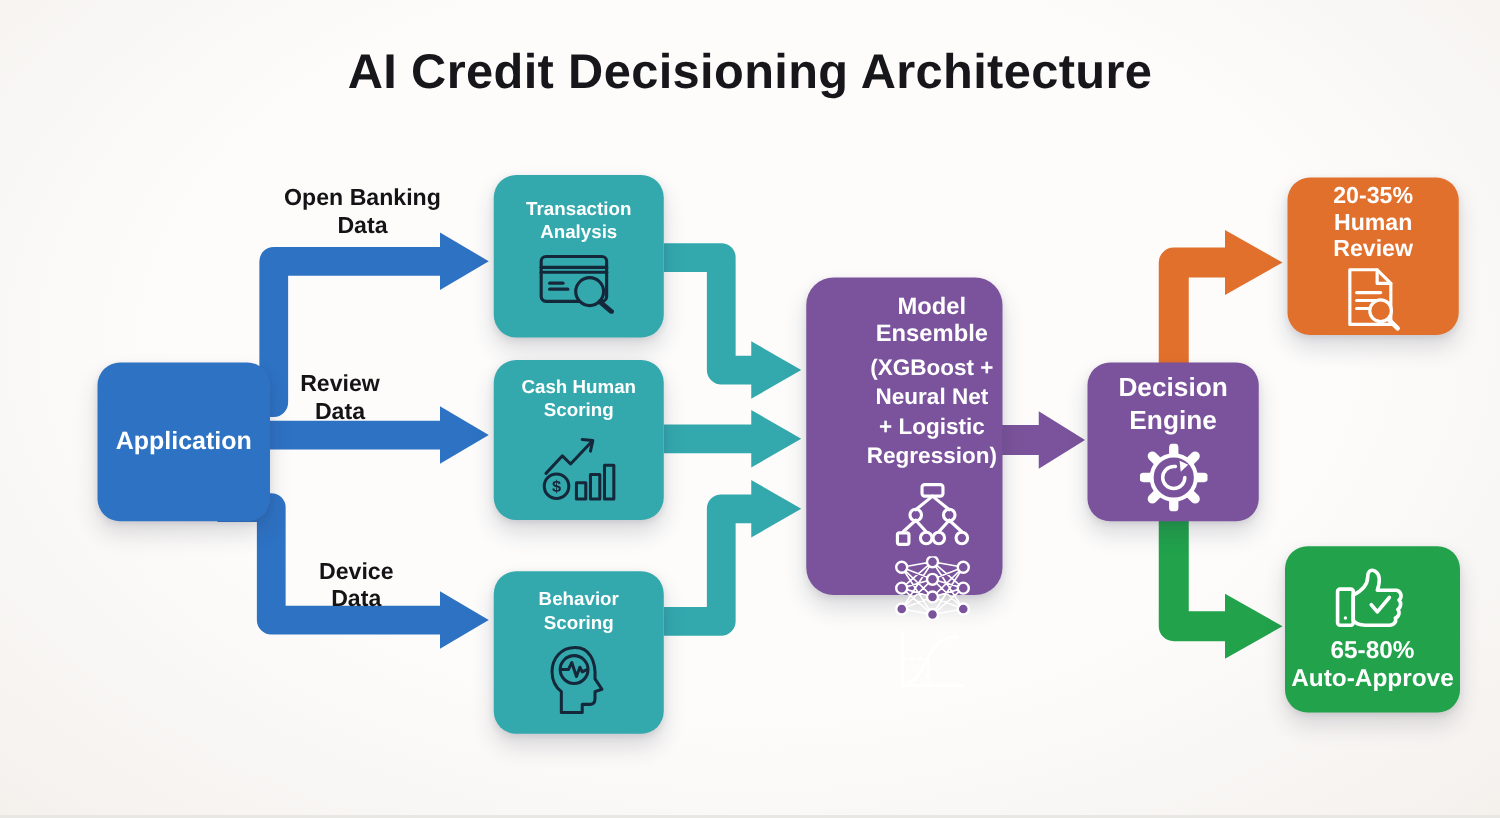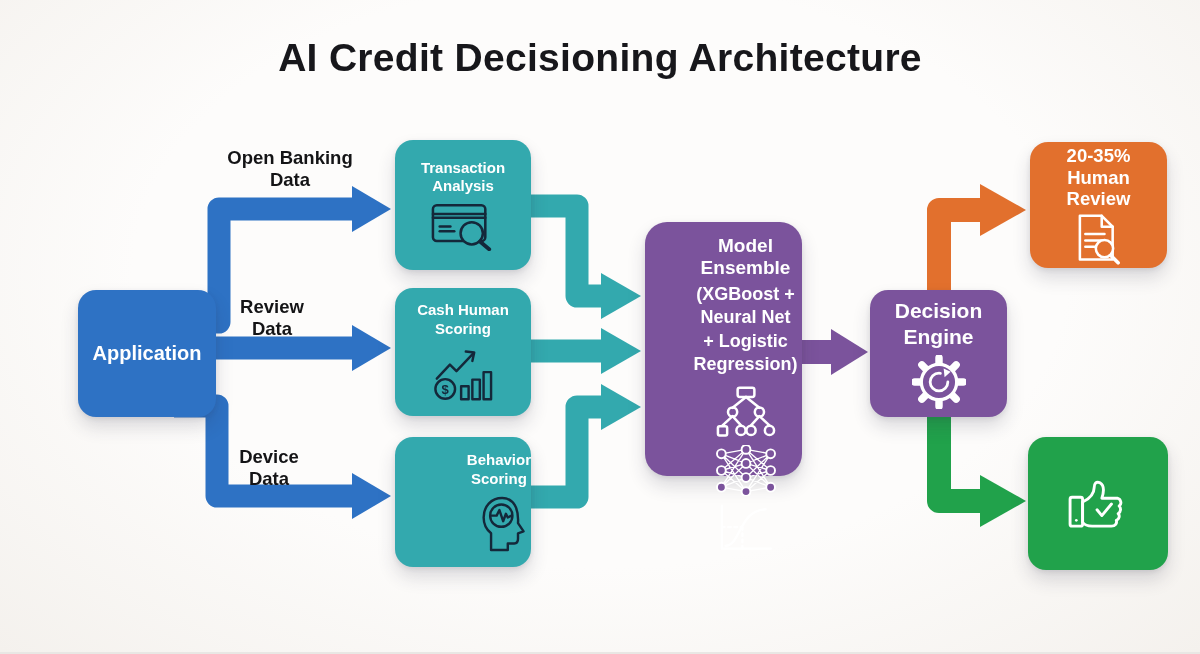--- a/index.html
+++ b/index.html
@@ -27,21 +27,21 @@
     border-radius: 18px; color: #fff; text-align: center;
     box-shadow: 0 10px 18px rgba(45,45,70,.16), 0 2px 5px rgba(45,45,70,.10);
   }
   .ml { white-space: pre-line; }
   .node-label { font-weight: 700; font-size: 15px; line-height: 1.22; }
   #node-application { left: 37px; top: 290px; width: 138px; height: 127px; background: #2e72c4; margin-left: 41px; }
   #node-application .node-label { font-size: 20px; }
   .teal-node { background: #33a9ae; width: 136px; gap: 7px; }
   #node-transaction { left: 395px; top: 140px; height: 130px; }
   #node-cashflow   { left: 395px; top: 288px; height: 128px; }
-  #node-behavior   { left: 395px; top: 437px; height: 130px; align-items: flex-end; }
+  #node-behavior   { left: 395px; top: 457px; height: 130px; }
   #node-ensemble {
     left: 645px; top: 222px; width: 157px; height: 254px;
     background: #7b539c; border-radius: 22px;
     justify-content: flex-start; padding-top: 13px; gap: 4px; padding-left: 44px;
   }
   .ensemble-title { font-weight: 700; font-size: 19px; }
   .ensemble-subtitle { font-weight: 700; font-size: 18px; line-height: 1.3; }
   .ensemble-icons { display: flex; flex-direction: column; align-items: center; gap: 7px; margin-top: 5px; }
   #node-decision { left: 870px; top: 290px; width: 137px; height: 127px; background: #7b539c; gap: 6px; }
   #node-decision .node-label { font-size: 21px; }
@@ -49,21 +49,21 @@
   #node-review .node-label { font-size: 18.5px; line-height: 1.18; }
   #node-approve { left: 1028px; top: 437px; width: 140px; height: 133px; background: #21a24b; gap: 5px; }
   #node-approve .node-label { font-size: 19.5px; line-height: 1.2; }
   .edge-label {
     position: absolute; z-index: 2;
     font-size: 18.5px; font-weight: 800; color: #141416;
     text-align: center; line-height: 1.17;
   }
   #label-open-banking { left: 205px; top: 147px; width: 170px; text-align: center; }
   #label-bureau      { left: 212px; top: 296px; width: 120px; }
-  #label-device      { left: 209px; top: 446px; width: 120px; }
+  #label-device      { left: 225px; top: 446px; width: 120px; }
 </style>
 </head>
 <body>
 
 <div class="canvas">
 
   <div class="page-title">AI Credit Decisioning Architecture</div>
 
   <svg class="arrow-layer" width="1200" height="654" viewBox="0 0 1200 654">
     <g>
@@ -228,15 +228,17 @@
     </svg>
   </div>
 
   <div class="node" id="node-approve">
     <svg width="62" height="52" viewBox="0 0 64 54" fill="none" stroke="#ffffff" stroke-width="3" stroke-linecap="round" stroke-linejoin="round">
       <rect x="3" y="20" width="13" height="30" rx="2"></rect>
       <circle cx="9.5" cy="44" r="1.4" fill="#ffffff" stroke="none"></circle>
       <path d="M16,46 C18,49 22,50 26,50 L46,50 C50,50 52,47 51,44 C54,43 55,39 53,37 C56,35 56,31 54,29 C57,27 56,22 52,21 L36,21 C38,15 39,8 34,5 C30,3 28,6 28,10 C28,17 22,22 16,25 Z"></path>
       <path d="M31,33 L36,39 L46,27"></path>
     </svg>
+    <span class="node-label ml">65-80%
+Auto-Approve</span>
   </div>
 
 </div>
 
 </body></html>

